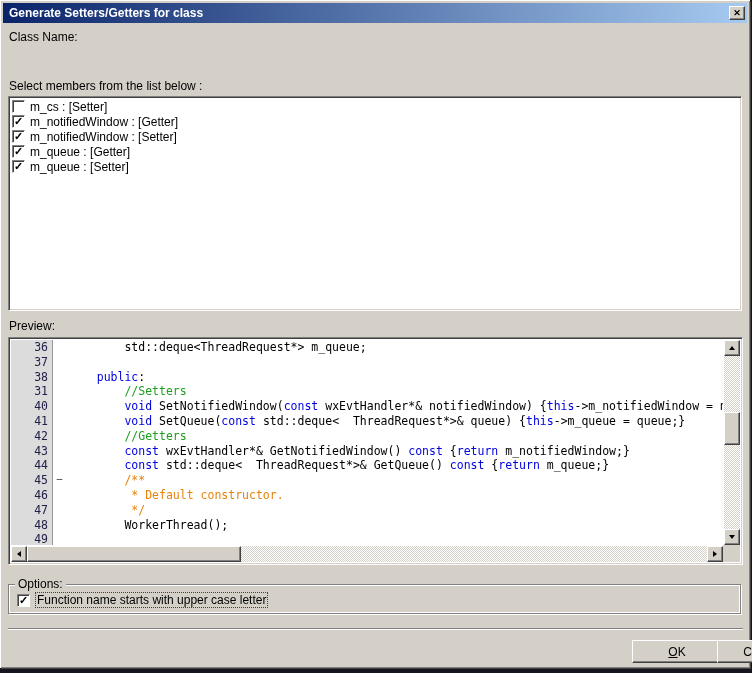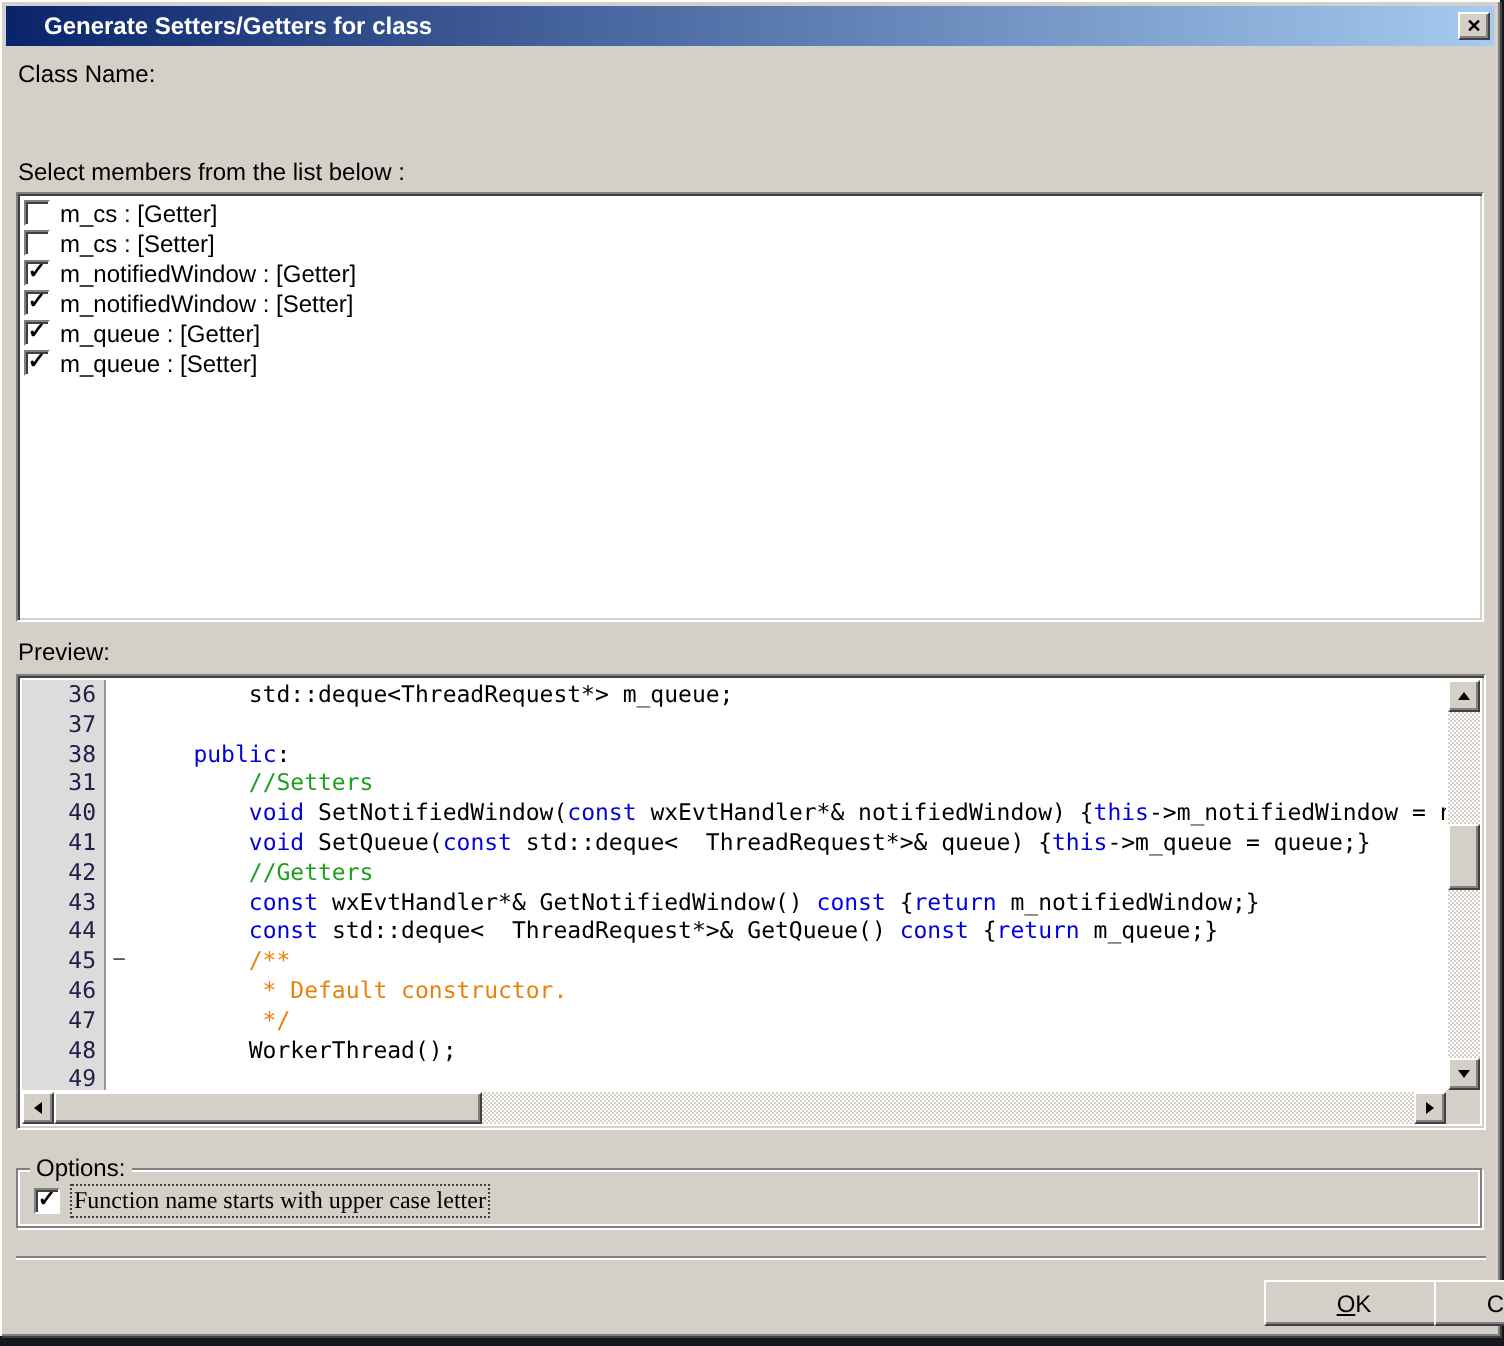--- a/index.html
+++ b/index.html
@@ -14,21 +14,21 @@
     position:absolute;left:0;top:0;width:750px;height:668px;
     background:#d4d0c8;
     box-shadow:inset 1px 1px 0 #ffffff, inset -1px -1px 0 #808080, 1px 1px 0 #404040;
   }
   .titlebar{
     position:absolute;left:3px;top:3px;right:3px;height:20px;
     background:linear-gradient(90deg,var(--tgl,#0a246a),var(--tgr,#a6caf0));
     display:flex;align-items:center;
   }
   .titlebar .title{
-    color:#fff;font-weight:bold;font-size:12px;padding-left:19px;flex:1;
+    color:#fff;font-weight:bold;font-size:12px;padding-left:6px;flex:1;
     white-space:nowrap;overflow:hidden;
   }
   .close-btn{
     width:16px;height:14px;margin-right:2px;flex:none;
     background:#d4d0c8;border:1px solid;border-color:#fff #404040 #404040 #fff;
     box-shadow:inset -1px -1px 0 #808080;
     display:flex;align-items:center;justify-content:center;
     font-size:9px;font-weight:bold;line-height:1;color:#000;cursor:default;
     padding:0;font-family:"Liberation Sans",sans-serif;
   }
@@ -110,21 +110,21 @@
   
   .group{
     position:absolute;left:8px;top:584px;width:733px;height:30px;box-sizing:border-box;
     border:1px solid #808080;box-shadow:inset 0 0 0 1px #ffffff,1px 1px 0 #ffffff;
   }
   .group-legend{
     position:absolute;left:6px;top:-8px;background:#d4d0c8;padding:0 3px;font-size:12px;
   }
   .opt-row{position:absolute;left:8px;top:8px;display:flex;align-items:center;}
   .opt-row .cb{margin-right:6px;}
-  .opt-row .opt-lbl{outline:1px dotted #404040;padding:0 1px;font-size:12px;white-space:nowrap;font-family:Liberation Serif, serif;}
+  .opt-row .opt-lbl{outline:1px dotted #404040;padding:0 1px;font-size:12px;white-space:nowrap;}
   
   .divider{position:absolute;left:8px;top:628px;width:735px;height:0;
     border-top:1px solid #808080;border-bottom:1px solid #ffffff;}
   .btn{
     position:absolute;top:640px;width:90px;height:23px;box-sizing:border-box;background:#d4d0c8;
     border:1px solid;border-color:#fff #404040 #404040 #fff;
     box-shadow:inset -1px -1px 0 #808080;
     font-family:"Liberation Sans",sans-serif;font-size:12px;color:#000;
     display:flex;align-items:center;justify-content:center;padding:0;cursor:default;margin-left:47px;
   }
@@ -141,24 +141,20 @@
     <span class="title">Generate Setters/Getters for class</span>
     <button class="close-btn">
       <span>✕</span>
     </button>
   </div>
 
   <span class="lbl" style="left:9px;top:30px;">Class Name:</span>
 
   <span class="lbl" style="left:9px;top:79px;">Select members from the list below :</span>
   <div class="listbox sunken" id="members-list">
-      <div class="li">
-        <span class="cb"></span>
-        <span class="lbl-txt">m_cs : [Getter]</span>
-      </div>
       <div class="li">
         <span class="cb"></span>
         <span class="lbl-txt">m_cs : [Setter]</span>
       </div>
       <div class="li">
         <span class="cb">✓</span>
         <span class="lbl-txt">m_notifiedWindow : [Getter]</span>
       </div>
       <div class="li">
         <span class="cb">✓</span>

